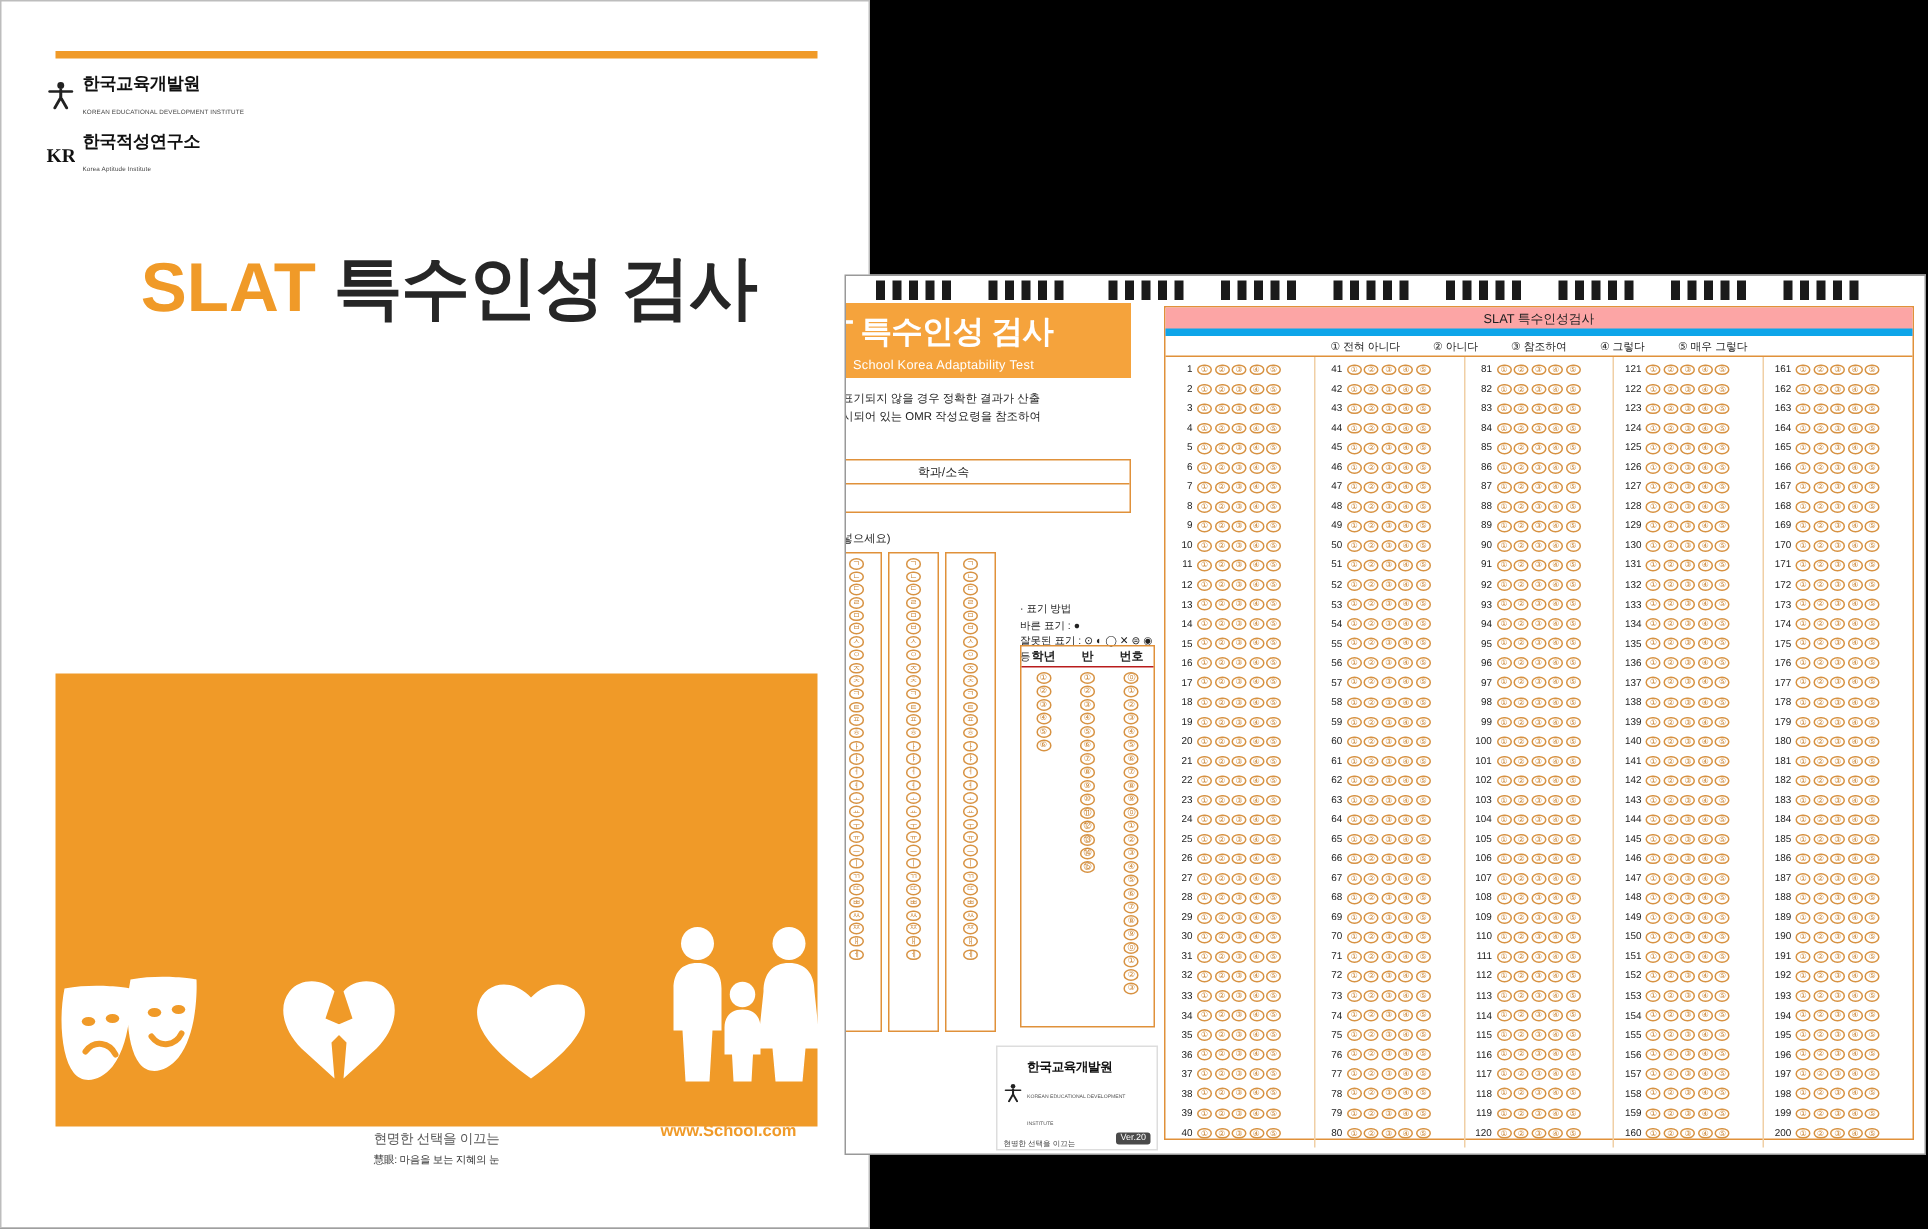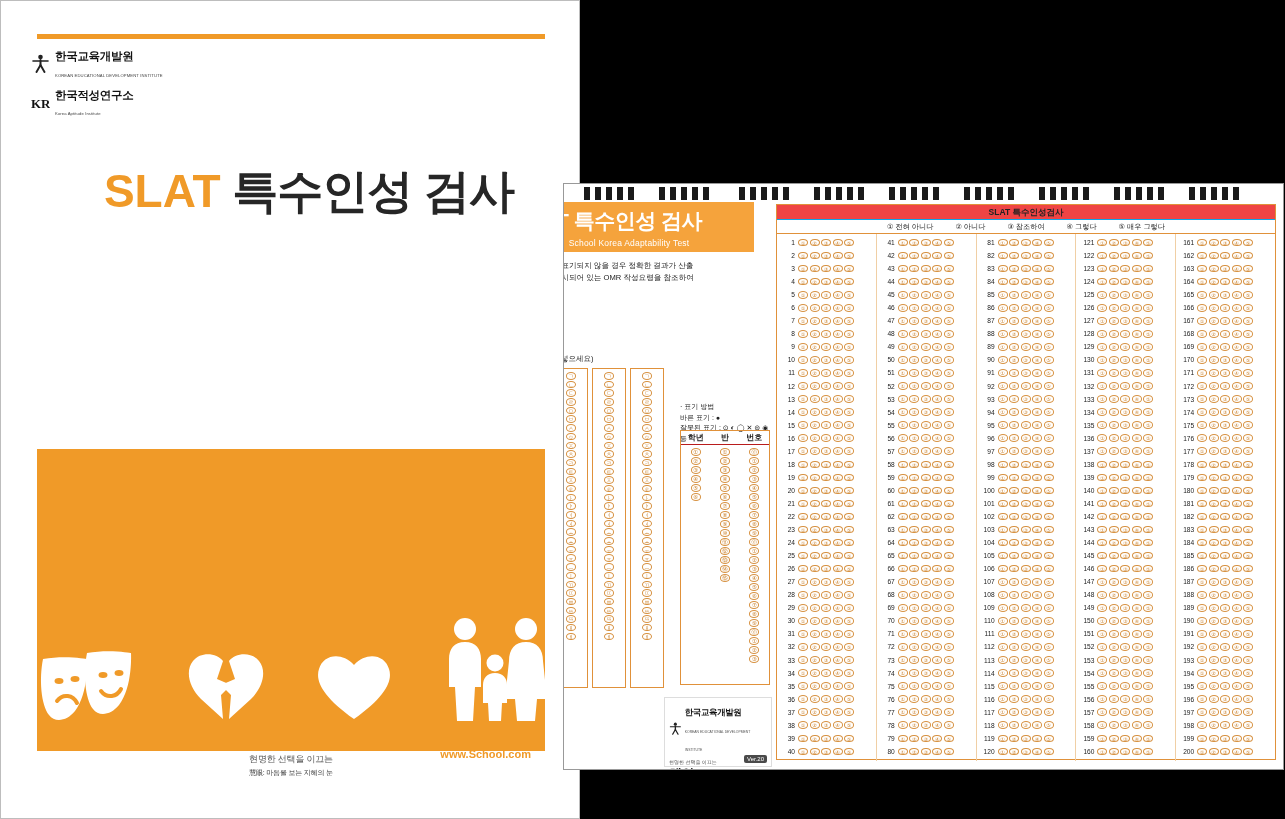--- a/index.html
+++ b/index.html
@@ -16,21 +16,21 @@
   }
   .logo-block{position:absolute;left:30px;top:46px;display:flex;flex-direction:column;gap:5px;}
   .logo-row{display:flex;align-items:center;gap:5px;}
   .logo-mark{width:19px;height:19px;position:relative;flex:none;}
   .kedi-mark{display:block;}
   .logo-text{line-height:1.05;}
   .logo-ko{font-size:11.5px;font-weight:bold;color:#111;letter-spacing:-0.3px;}
   .logo-en{font-size:4.2px;color:#444;letter-spacing:0.1px;white-space:nowrap;}
 
   .cover-title{
-    position:absolute;left:18px;top:160px;width:580px;text-align:center;
+    position:absolute;left:8px;top:160px;width:580px;text-align:center;
     font-size:46px;font-weight:bold;color:#262626;letter-spacing:-1px;
   }
   .cover-title .slat{color:#f09a28;font-family:"Liberation Sans",sans-serif;letter-spacing:0px;}
   .cover-authors{
     position:absolute;left:0;top:267px;width:580px;text-align:center;
     font-size:13.5px;color:#3a3a3a;letter-spacing:-0.2px;
   }
   .cover-authors b{font-weight:bold;color:#1c1c1c;}
 
   .orange-panel{
@@ -110,22 +110,22 @@
   .omr-hy{font-size:13px;font-weight:bold;color:#1a1a1a;font-family:"Liberation Serif",serif;letter-spacing:-0.5px;}
   .ver-badge{position:absolute;right:4px;bottom:3px;background:#4a4a4a;color:#fff;font-size:6px;
       padding:1px 3px;border-radius:2px;}
 
   
   .ans-panel{
     position:absolute;left:212px;top:20px;width:500px;height:556px;
     border:1px solid #e0913a;box-sizing:border-box;
   }
   .ans-title{
-    height:14px;line-height:14px;text-align:center;font-size:8.5px;font-weight:bold;color:#222;
-    background:#ef4444;border-bottom:1px solid #0ea5e9;
+    height:14px;line-height:14px;text-align:center;font-size:8.5px;font-weight:normal;color:#222;
+    background:#fca5a5;border-bottom:5px solid #0ea5e9;
   }
   .ans-legend{
     height:13px;display:flex;align-items:center;justify-content:center;gap:22px;
     font-size:7.2px;color:#222;border-bottom:1px solid #e0913a;
   }
   .ans-cols{display:flex;height:527px;}
   .ans-col{flex:1;padding-top:2px;border-right:1px solid #f0cfa5;box-sizing:border-box;}
   .ans-col:last-child{border-right:none;}
   .ans-row{display:flex;align-items:center;height:13.05px;padding-left:3px;}
   .ans-num{width:15px;text-align:right;font-size:6.6px;color:#222;margin-right:3px;}
@@ -278,20 +278,23 @@
 
     <div class="omr-title-box">
       <div class="omr-title-main">T 특수인성 검사</div>
       <div class="omr-title-sub">School Korea Adaptability Test</div>
     </div>
 
     <div class="omr-note" style="white-space:pre-line;">답안이 올바르게 표기되지 않을 경우 정확한 결과가 산출
 따라서 뒷면에 제시되어 있는 OMR 작성요령을 참조하여
 랍니다.</div>
 
+    <div class="dept-box">
+      <div class="dept-label">학과/소속</div>
+    </div>
 
     <div class="name-hint">채워 넣으세요)</div>
 
     <div class="name-grid">
       <div class="ncol" style="left:0px;">
           <div class="bub-sm">ㄱ</div>
           <div class="bub-sm">ㄴ</div>
           <div class="bub-sm">ㄷ</div>
           <div class="bub-sm">ㄹ</div>
           <div class="bub-sm">ㅁ</div>

